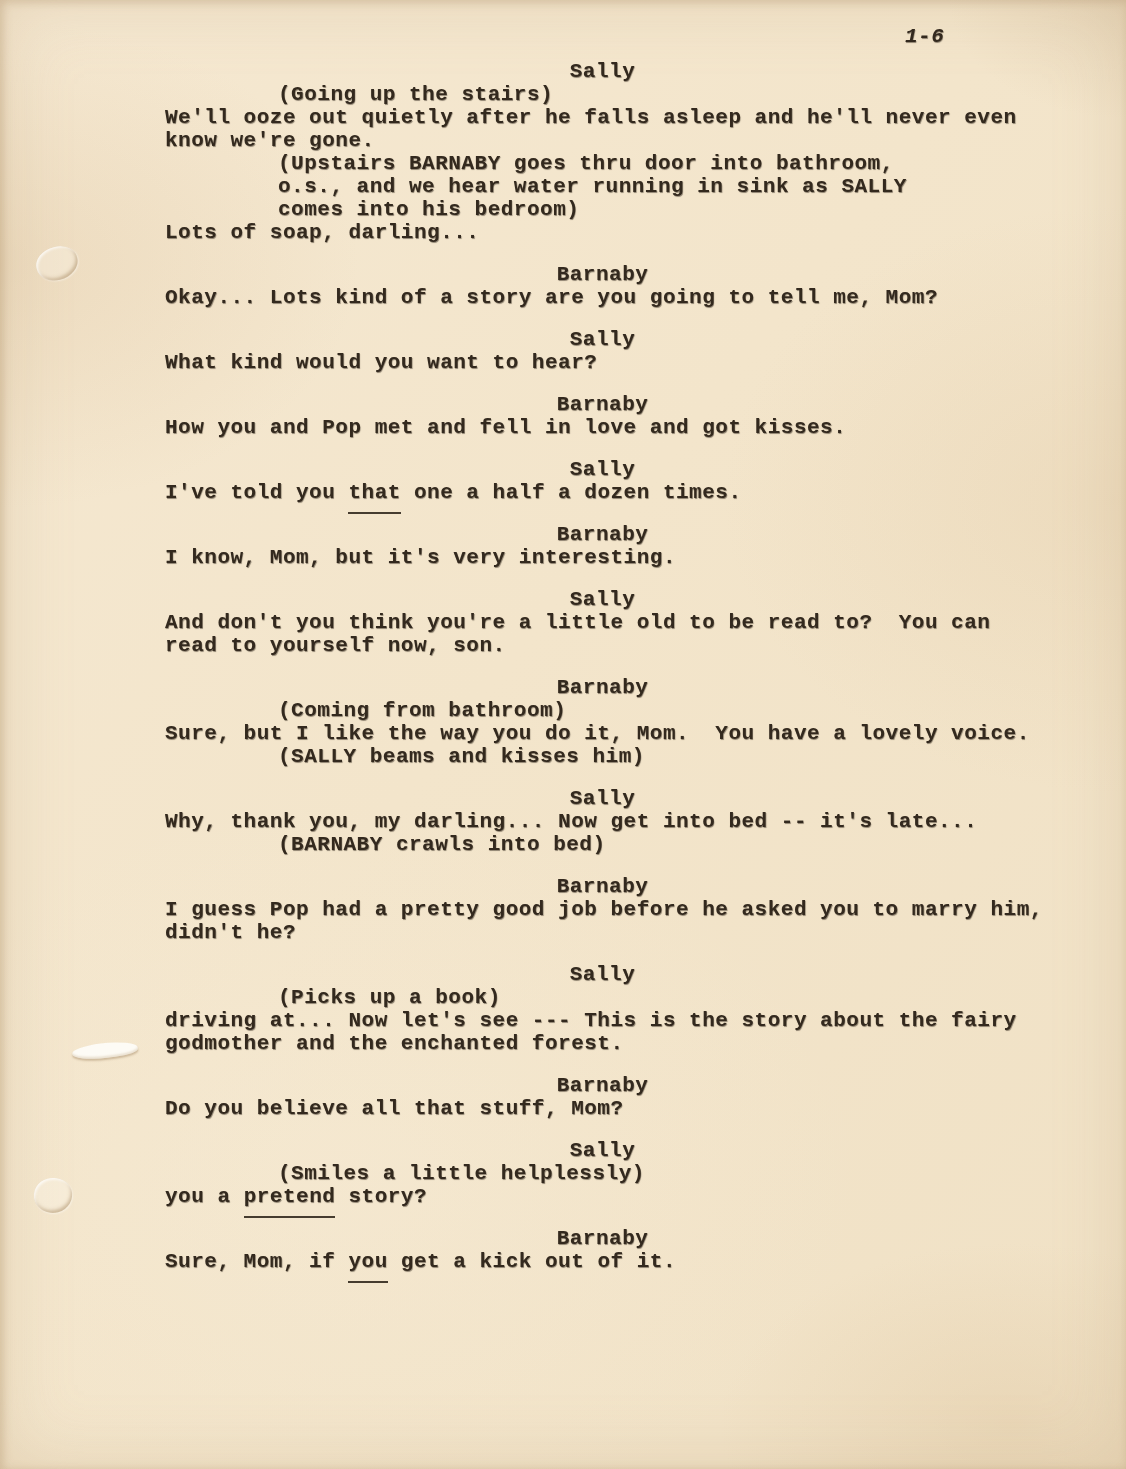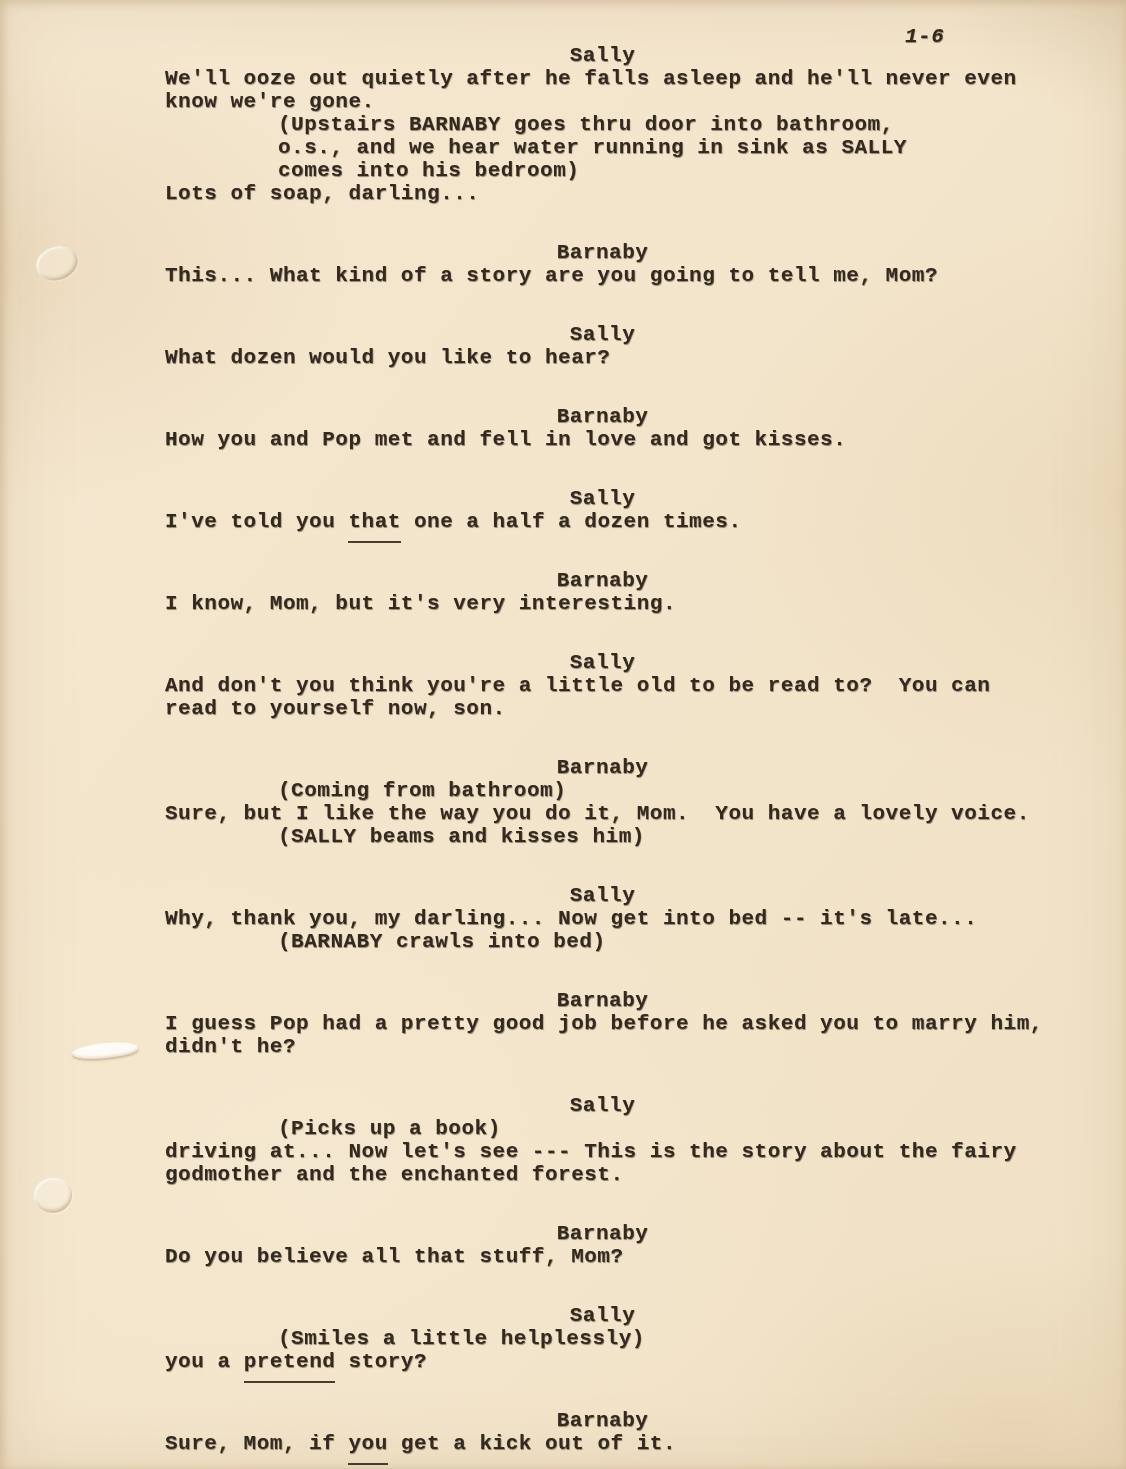--- a/index.html
+++ b/index.html
@@ -33,24 +33,24 @@
     font-size: 21px;
     line-height: 23px;
     letter-spacing: 0.5px;
     white-space: pre;
     text-shadow: 0.6px 0.6px 0.7px rgba(51,41,30,0.5);
     font-style: italic;
   }
   .script-body {
     position: absolute;
     left: 165px;
-    top: 44px;
+    top: 60px;
     width: 875px;
   }
-  .block { margin-top: 36px; }
+  .block { margin-top: 19px; }
   .block:first-child { margin-top: 0; }
   .char-name,
   .line {
     font-size: 21px;
     line-height: 23px;
     letter-spacing: 0.5px;
     white-space: pre;
     text-shadow: 0.6px 0.6px 0.7px rgba(51,41,30,0.5);
   }
   .char-name { text-align: center; }
@@ -96,34 +96,35 @@
   <div class="corner-shade"></div>
   <div class="emboss emboss-1"></div>
   <div class="white-patch"></div>
   <div class="emboss emboss-2"></div>
 
   <div class="page-number">1-6</div>
 
   <div class="script-body" id="script-body">
       <div class="block">
         <div class="char-name">Sally</div>
+        <div class="line paren"><span>(Going up the stairs)</span></div>
         <div class="line dialogue"><span>We'll ooze out quietly after he falls asleep and he'll never even</span></div>
         <div class="line dialogue"><span>know we're gone.</span></div>
         <div class="line paren"><span>(Upstairs BARNABY goes thru door into bathroom,</span></div>
         <div class="line paren"><span>o.s., and we hear water running in sink as SALLY</span></div>
         <div class="line paren"><span>comes into his bedroom)</span></div>
         <div class="line dialogue"><span>Lots of soap, darling...</span></div>
       </div>
       <div class="block">
         <div class="char-name">Barnaby</div>
-        <div class="line dialogue"><span>This... What kind of a story are you going to tell me, Mom?</span></div>
+        <div class="line dialogue"><span>Okay... Lots kind of a story are you going to tell me, Mom?</span></div>
       </div>
       <div class="block">
         <div class="char-name">Sally</div>
-        <div class="line dialogue"><span>What dozen would you like to hear?</span></div>
+        <div class="line dialogue"><span>What kind would you want to hear?</span></div>
       </div>
       <div class="block">
         <div class="char-name">Barnaby</div>
         <div class="line dialogue"><span>How you and Pop met and fell in love and got kisses.</span></div>
       </div>
       <div class="block">
         <div class="char-name">Sally</div>
         <div class="line dialogue"><span>I've told you </span><span class="u">that</span><span> one a half a dozen times.</span></div>
       </div>
       <div class="block">

